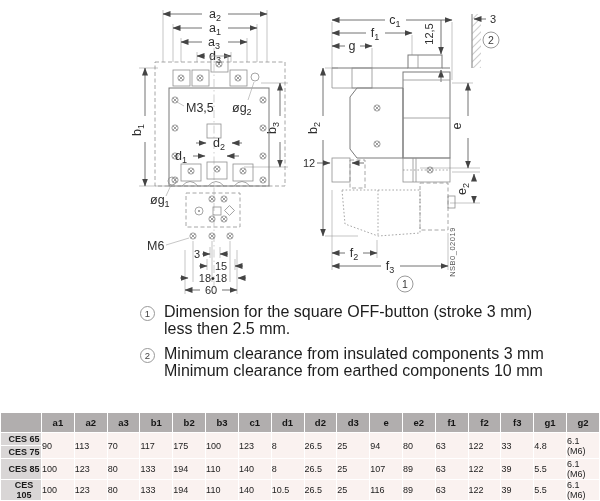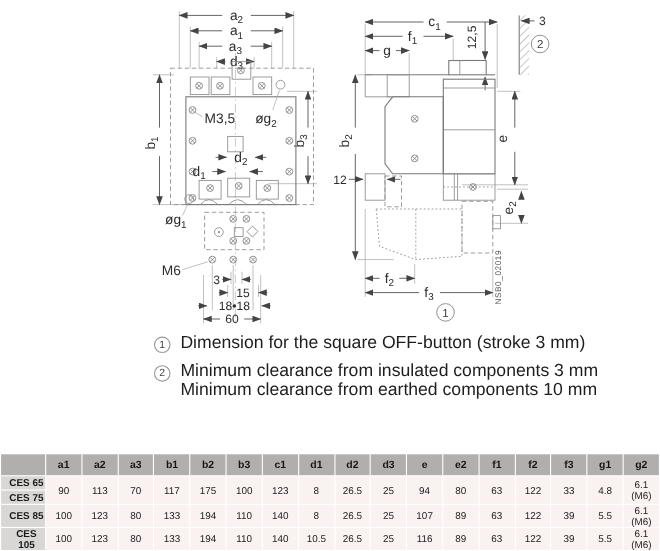--- a/index.html
+++ b/index.html
@@ -30,21 +30,21 @@
              font-size:9.5px;line-height:13px;text-align:center;color:#444;margin:2px 9px 0 0;}
   .note-lines{font-size:16px;line-height:16.5px;color:#1d1d1d;}
   
   table.dims{position:absolute;left:0;top:412px;width:600px;table-layout:fixed;
              border-collapse:separate;border-spacing:1px;background:#fff;}
   table.dims th{background:#b1aeae;color:#151515;font-weight:bold;font-size:9.5px;
                 height:19px;text-align:center;padding:0;}
   table.dims th.corner{background:#b1aeae;}
   table.dims th.rowlab{background:#d9d6d6;color:#1a1a1a;text-align:center;padding:0 0 0 6px;
                        font-size:9px;height:12px;}
-  table.dims td{background:#faf2f0;color:#222;font-size:9px;text-align:center;
+  table.dims td{background:#faf2f0;color:#222;font-size:9px;text-align:left;
                 padding:0;height:12px;}
 </style>
 </head>
 <body>
 
 <div class="screen">
 
   <svg id="front-svg" width="310" height="300" viewBox="0 0 310 300">
     <defs>
       <marker id="ahf" viewBox="0 0 8 6" refX="7.5" refY="3" markerWidth="8" markerHeight="6" orient="auto-start-reverse" markerUnits="userSpaceOnUse">
@@ -347,20 +347,21 @@
       <text class="reft" x="105" y="288" text-anchor="middle">1</text>
     </g>
     <text class="docid" x="155" y="252" text-anchor="middle" transform="rotate(-90 155 252)">NSB0_02019</text>
   </svg>
 
   <div class="notes">
     <div class="note">
       <span class="ref">1</span>
       <div class="note-lines">
         <div>Dimension for the square OFF-button (stroke 3 mm)</div>
+        <div>less then 2.5 mm.</div>
       </div>
     </div>
     <div class="note">
       <span class="ref">2</span>
       <div class="note-lines">
         <div>Minimum clearance from insulated components 3 mm</div>
         <div>Minimum clearance from earthed components 10 mm</div>
       </div>
     </div>
   </div>

